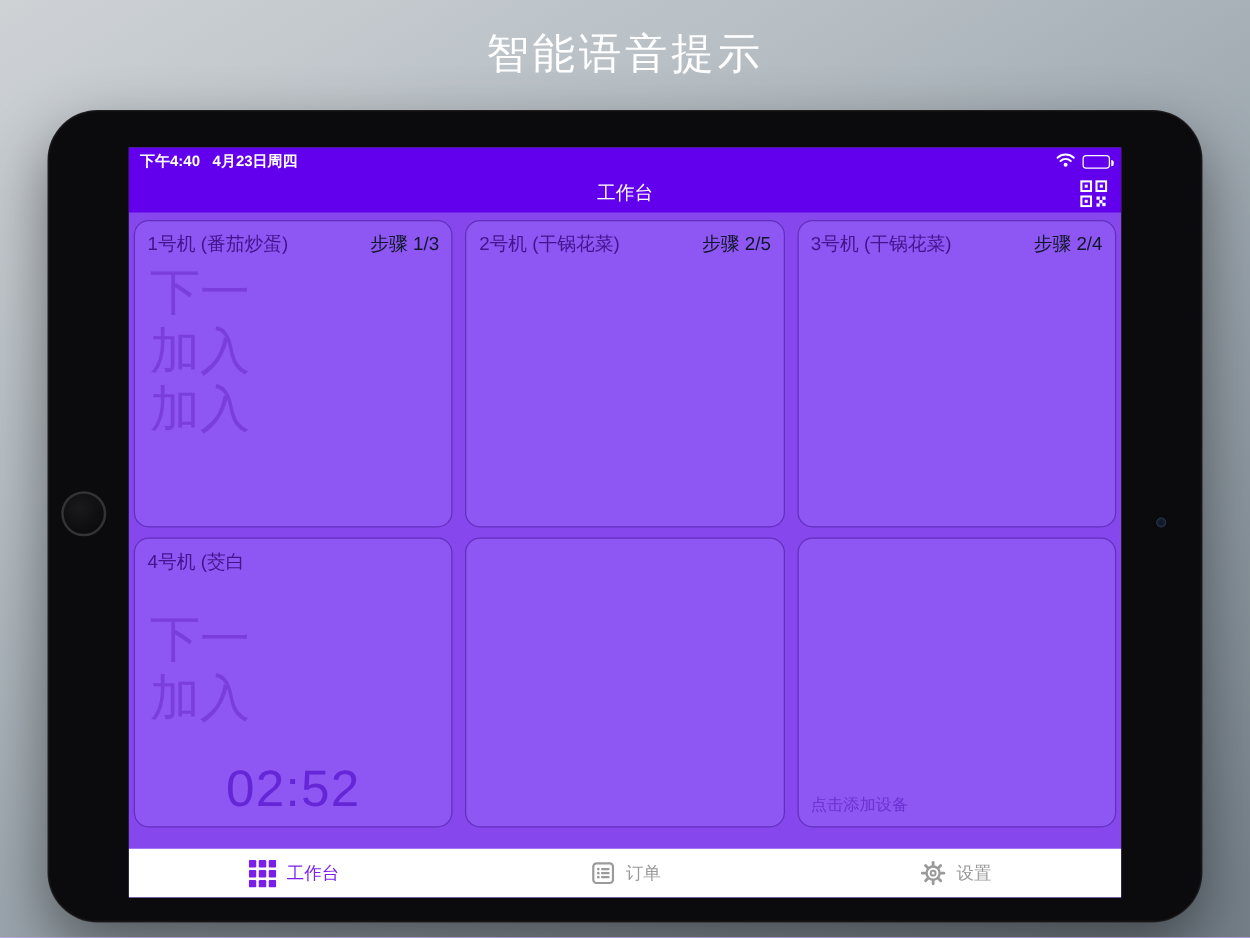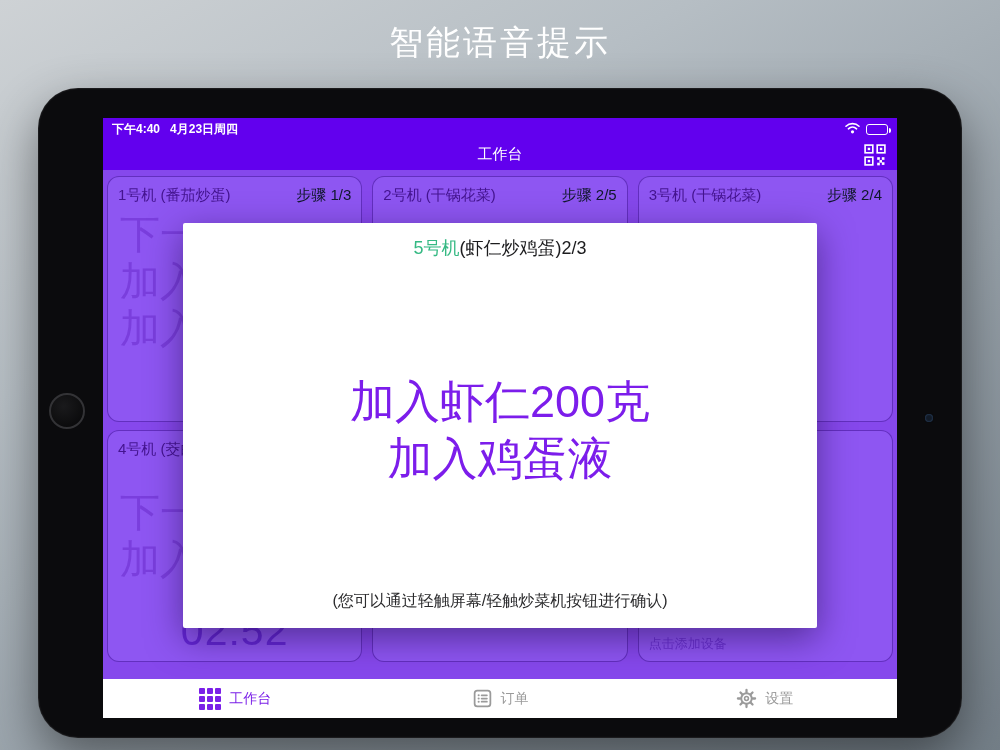--- a/index.html
+++ b/index.html
@@ -163,30 +163,20 @@
           <div class="timer">02:52</div>
         </div>
 
         <div class="card"></div>
 
         <div class="card">
           <div class="add-label">点击添加设备</div>
         </div>
       </div>
 
-      <div class="modal">
-        <div class="modal-title">
-          <span class="machine">5号机</span><span>(虾仁炒鸡蛋)2/3</span>
-        </div>
-        <div class="modal-body">
-          <div class="modal-line">加入虾仁200克</div>
-          <div class="modal-line">加入鸡蛋液</div>
-        </div>
-        <div class="modal-note">(您可以通过轻触屏幕/轻触炒菜机按钮进行确认)</div>
-      </div>
 
       <div class="tabbar">
         <div class="tab active">
           <span>
             <svg width="22" height="22" viewBox="0 0 22 22">
               <g fill="#7a1fe8">
                 <rect x="0" y="0" width="6" height="6" rx="1"></rect>
                   <rect x="8" y="0" width="6" height="6" rx="1"></rect>
                   <rect x="16" y="0" width="6" height="6" rx="1"></rect>
                 <rect x="0" y="8" width="6" height="6" rx="1"></rect>

